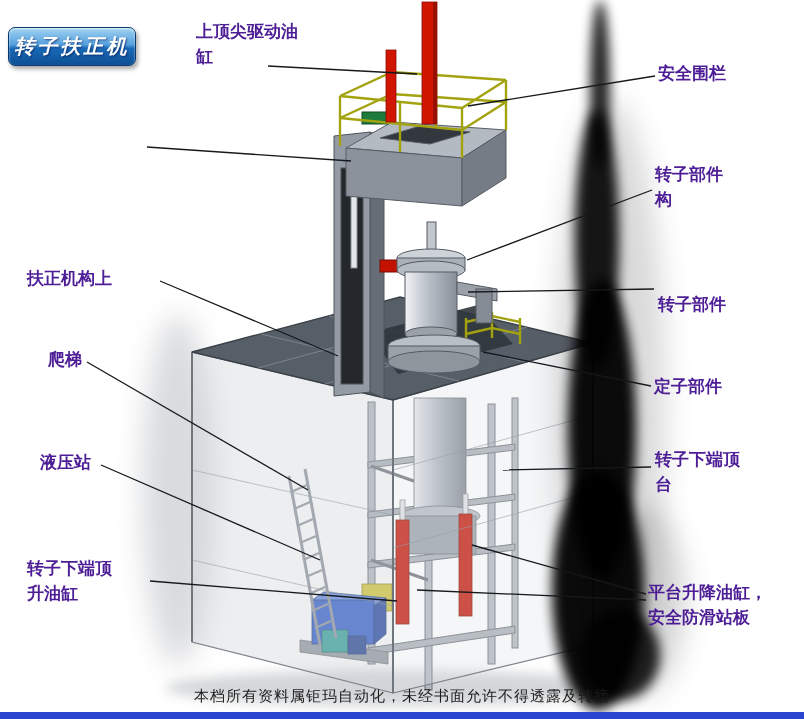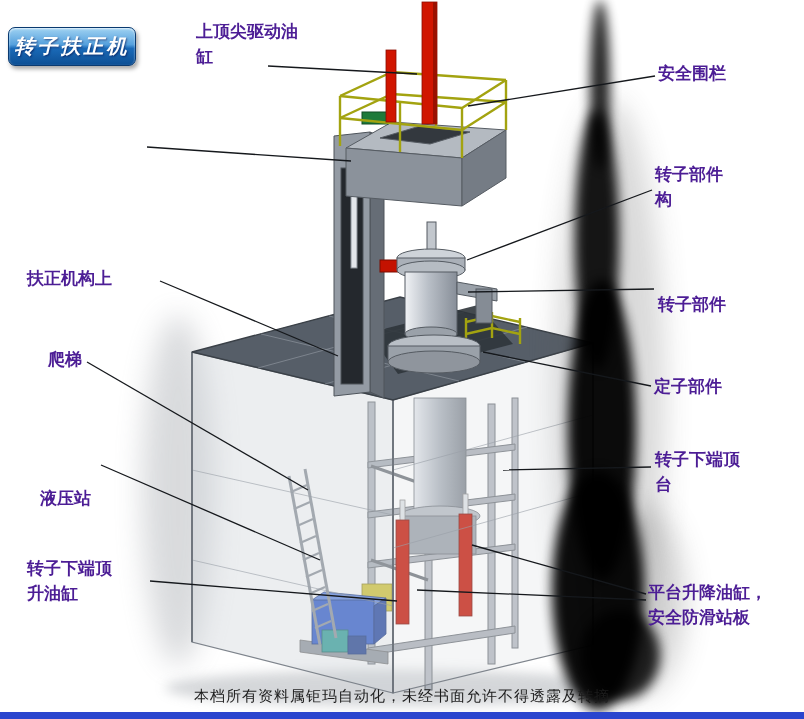--- a/index.html
+++ b/index.html
@@ -207,21 +207,21 @@
 
   <div class="callout" style="left:196px;top:20px;">上顶尖驱动油
 缸</div>
   <div class="callout" style="left:658px;top:62px;">安全围栏</div>
   <div class="callout" style="left:655px;top:163px;">转子部件
 构</div>
   <div class="callout" style="left:27px;top:267px;">扶正机构上</div>
   <div class="callout" style="left:658px;top:293px;">转子部件</div>
   <div class="callout" style="left:48px;top:348px;">爬梯</div>
   <div class="callout" style="left:654px;top:375px;">定子部件</div>
-  <div class="callout" style="left:40px;top:451px;margin-top:36px;">液压站</div>
+  <div class="callout" style="left:40px;top:451px;">液压站</div>
   <div class="callout" style="left:655px;top:448px;">转子下端顶
 台</div>
   <div class="callout" style="left:27px;top:557px;">转子下端顶
 升油缸</div>
   <div class="callout" style="left:648px;top:581px;">平台升降油缸，
 安全防滑站板</div>
 
   <div class="footer-note">本档所有资料属钜玛自动化，未经书面允许不得透露及转摘</div>
 
   <div class="bottom-bar"></div>

